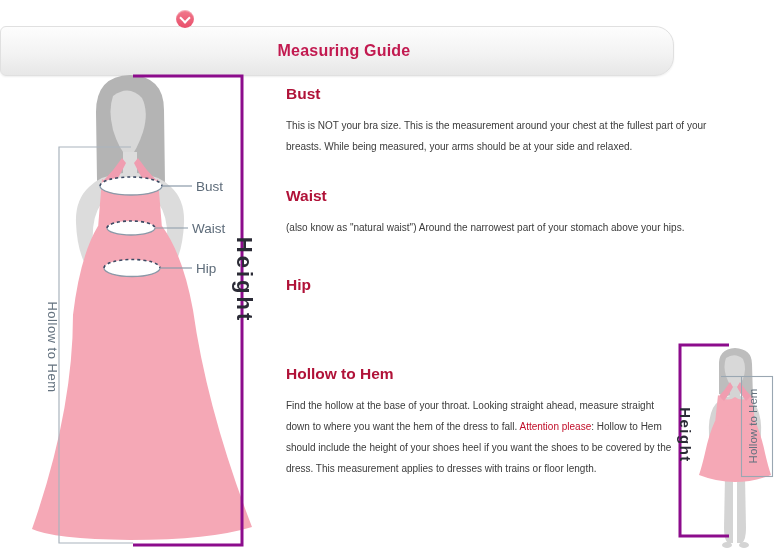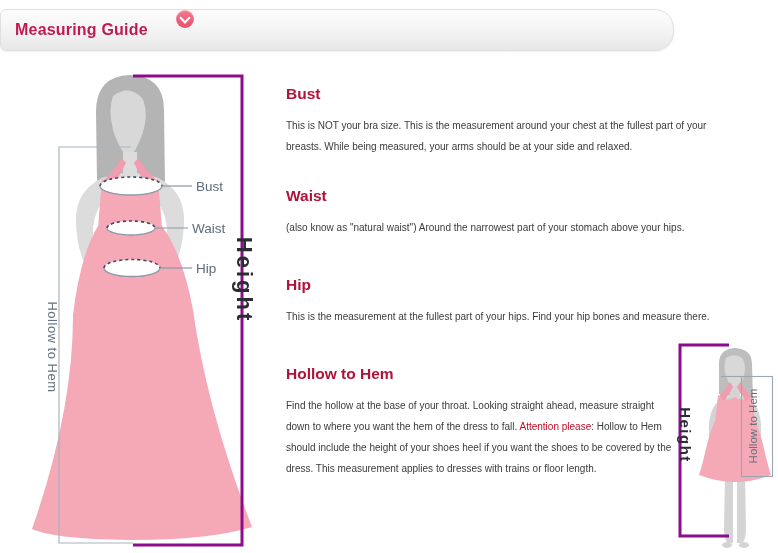--- a/index.html
+++ b/index.html
@@ -2,26 +2,26 @@
 <html><head>
 <meta charset="utf-8">
 <style>
   html,body{margin:0;padding:0;background:#fff;}
   .page{
     position:relative;width:778px;height:553px;background:#ffffff;overflow:hidden;
     font-family:"Liberation Sans",sans-serif;
   }
   
   .hdr{
-    position:absolute;left:0;top:9px;width:674px;height:42px;
+    position:absolute;left:0;top:26px;width:674px;height:50px;
     border-radius:6px 19px 19px 6px;
     background:linear-gradient(180deg,#fdfdfd 0%,#f3f3f3 55%,#e7e7e7 100%);
     border:1px solid #e0e0e0;box-sizing:border-box;
     box-shadow:0 1px 2px rgba(0,0,0,.07);
-    display:flex;align-items:center;
+    display:flex;align-items:center;justify-content:center;
   }
   .hdr-title{
     margin-left:14px;font-size:16px;font-weight:bold;color:#c21a50;letter-spacing:.2px;
   }
   .chev-circle{
     position:absolute;left:176px;top:10px;width:18px;height:18px;border-radius:50%;
     background:linear-gradient(180deg,#f1798c,#e94f6b);
     box-shadow:inset 0 1px 1px rgba(255,255,255,.45);
     display:flex;align-items:center;justify-content:center;cursor:pointer;
   }
@@ -97,21 +97,20 @@
   <div class="sec" id="sec-bust">
     <h3>Bust</h3>
     <p>This is NOT your bra size. This is the measurement around your chest at the fullest part of your breasts. While being measured, your arms should be at your side and relaxed.</p>
   </div>
   <div class="sec" id="sec-waist">
     <h3>Waist</h3>
     <p>(also know as "natural waist") Around the narrowest part of your stomach above your hips.</p>
   </div>
   <div class="sec" id="sec-hip">
     <h3>Hip</h3>
-    <p>This is the measurement at the fullest part of your hips. Find your hip bones and measure there.</p>
   </div>
   <div class="sec" id="sec-hollow">
     <h3>Hollow to Hem</h3>
     <p><span>Find the hollow at the base of your throat. Looking straight ahead, measure straight down to where you want the hem of the dress to fall. </span><span class="attn">Attention please</span><span>: Hollow to Hem should include the height of your shoes heel if you want the shoes to be covered by the dress. This measurement applies to dresses with trains or floor length.</span></p>
   </div>
 
   <svg class="fig-small" viewBox="0 0 123 215">
 
     <path d="M64,28 Q63,11 80,10 Q97,11 97,26 L98,60 L87,55 Q72,60 64,56 Z" fill="#bdbdbd"></path>
 

